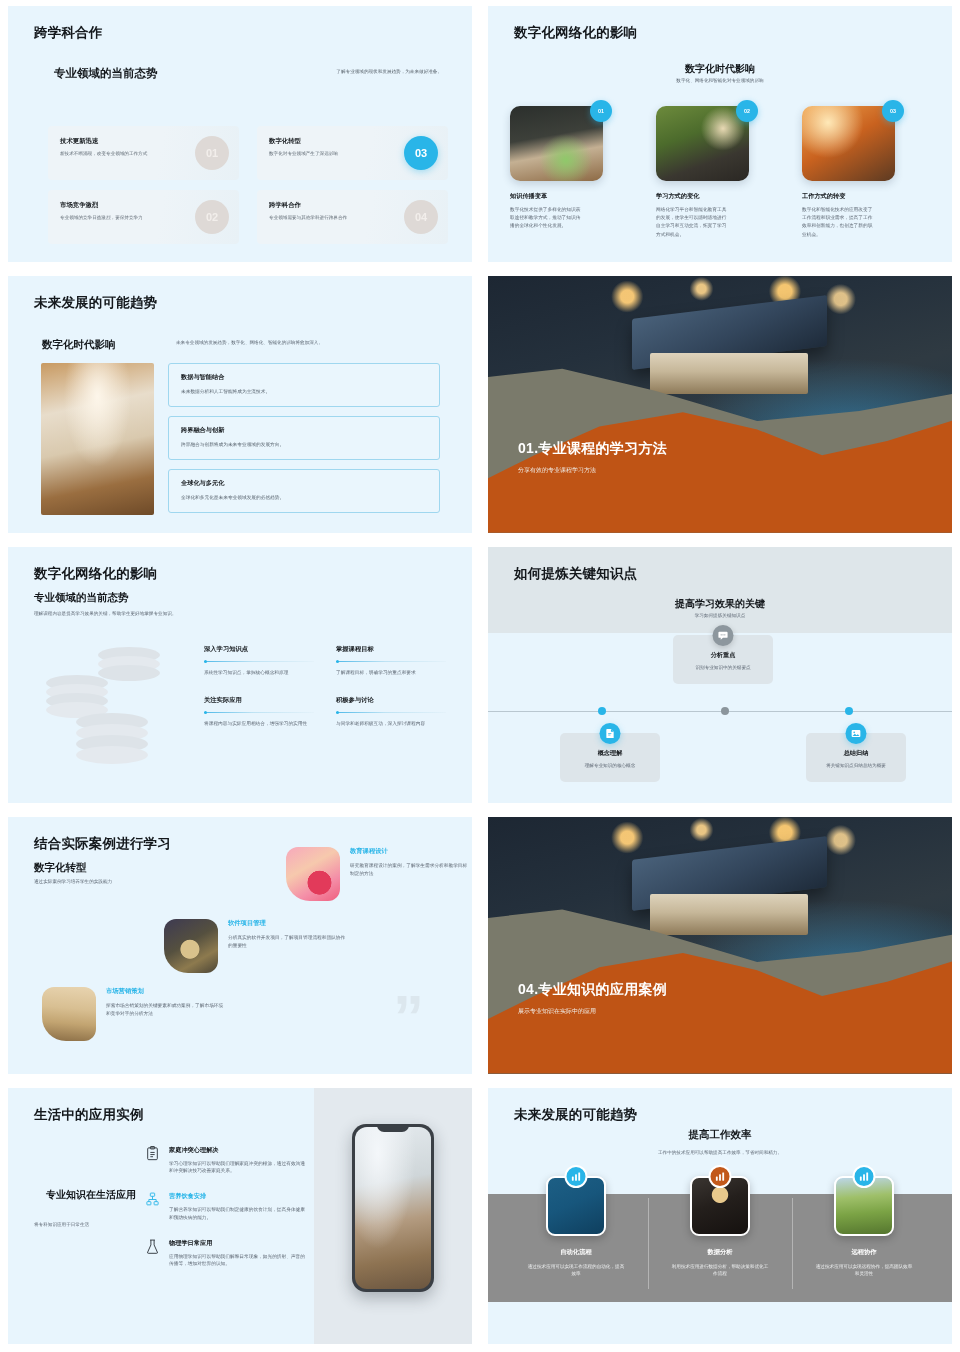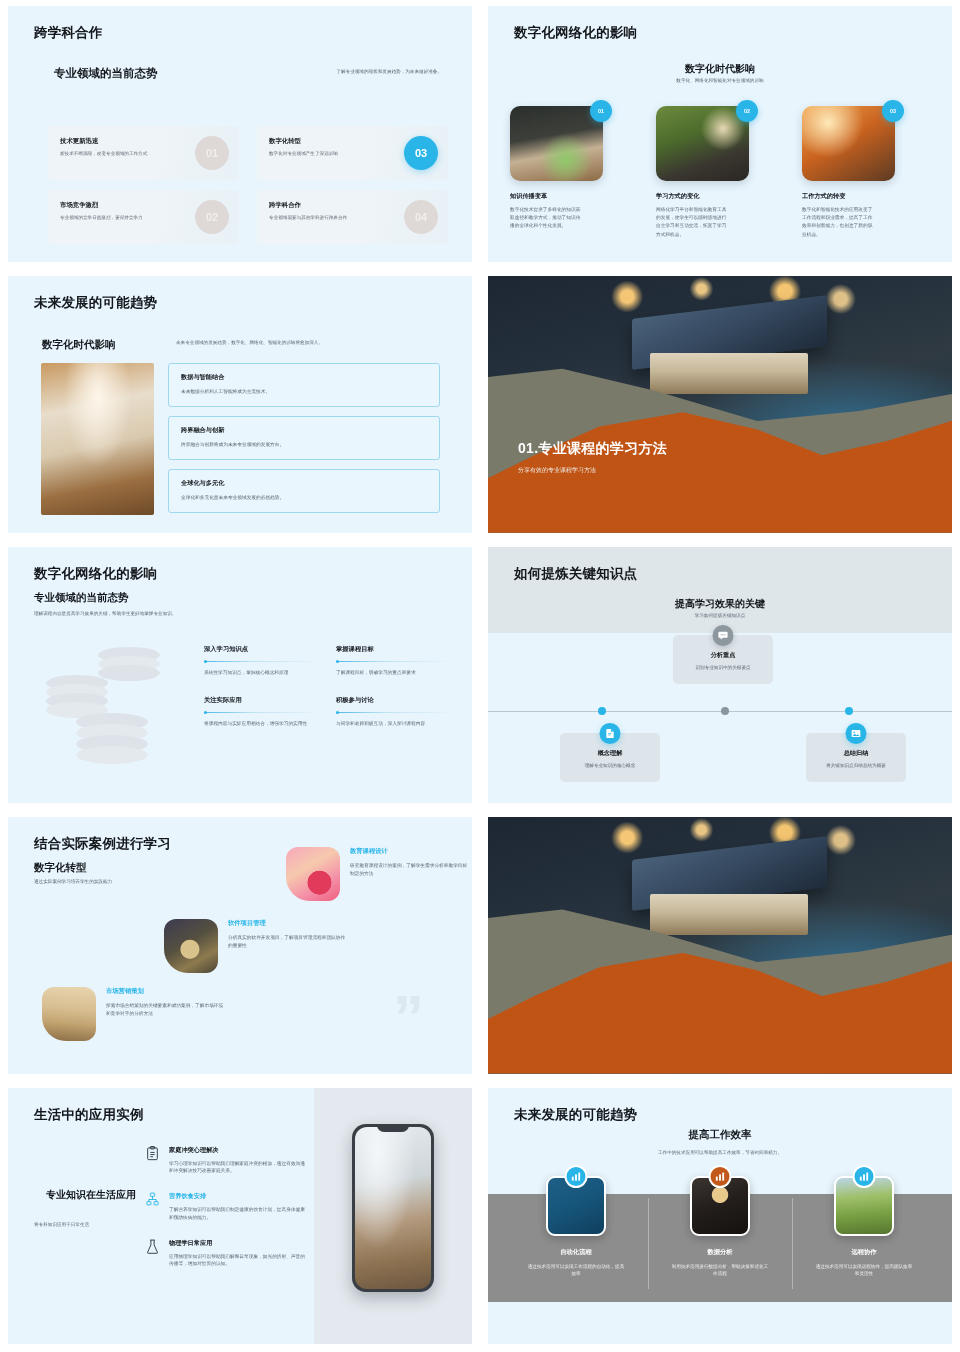--- a/index.html
+++ b/index.html
@@ -404,20 +404,24 @@
 
   <div class="slide">
     <div class="canvas dark">
       <div class="hero-photo">
         <div class="hero-cap"></div>
         <div class="hero-books"></div>
       </div>
       <div class="hero-wave-blue"></div>
       <div class="hero-wave-gray"></div>
       <div class="hero-wave-orange"></div>
+      <div class="hero-txt">
+        <h2>04.专业知识的应用案例</h2>
+        <p>展示专业知识在实际中的应用</p>
+      </div>
     </div>
   </div>
 
   <div class="slide">
     <div class="canvas">
       <div class="s9-right"></div>
       <div class="title">生活中的应用实例</div>
       <div class="s9-h2">专业知识在生活应用</div>
       <div class="s9-desc">将专科知识应用于日常生活</div>
       <div class="s9-list">

